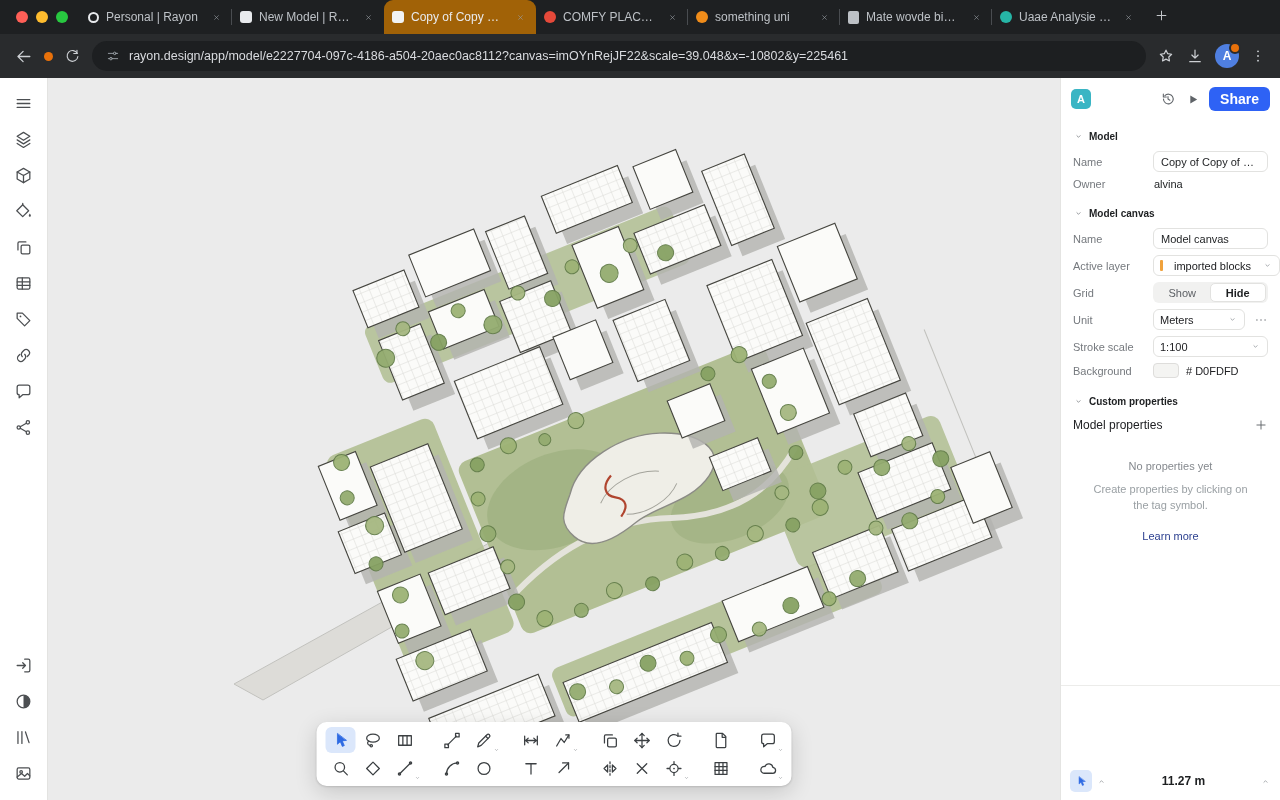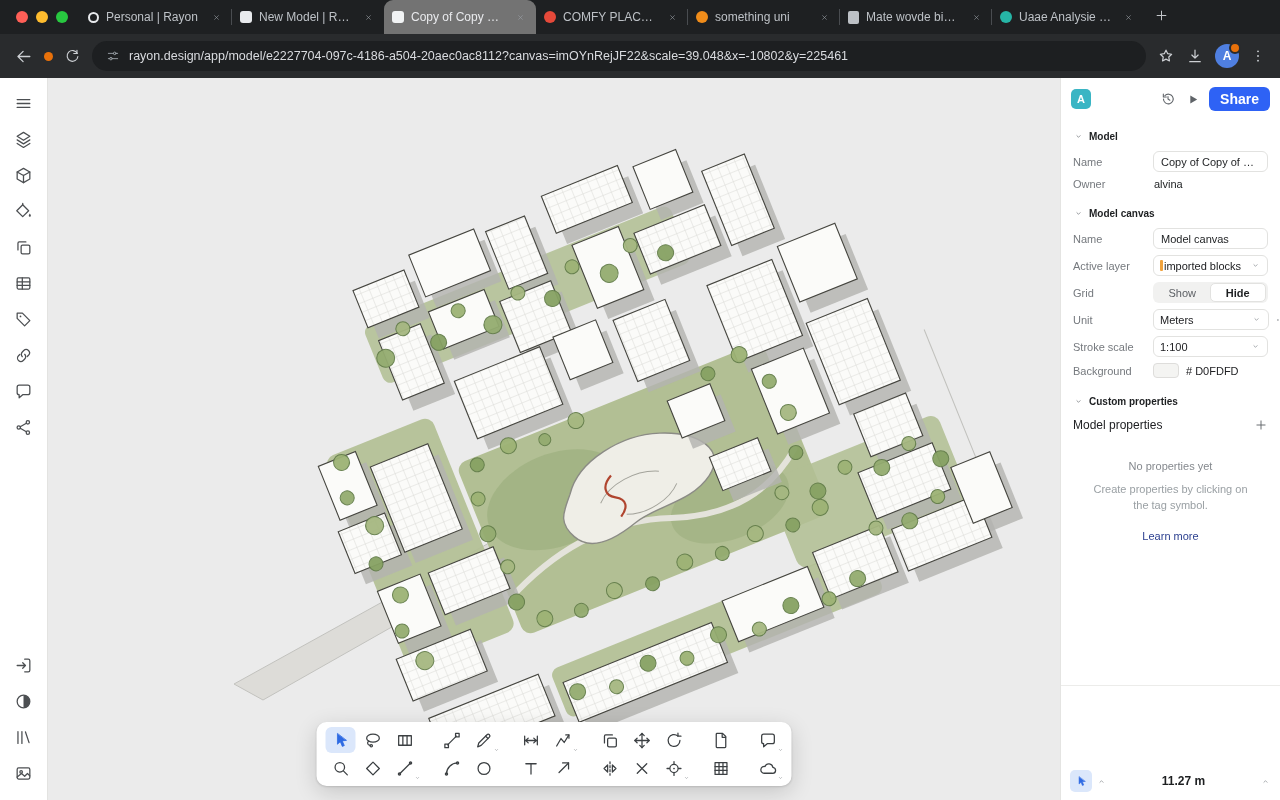--- a/index.html
+++ b/index.html
@@ -5,21 +5,21 @@
 *{box-sizing:border-box;margin:0;padding:0}
 html,body{width:1280px;height:800px;overflow:hidden}
 body{font-family:"Liberation Sans",sans-serif;background:#ebebeb}
 .app{width:1280px;height:800px;display:flex;flex-direction:column}
 
 .tabstrip{height:34px;background:#1e2022;display:flex;align-items:flex-end;padding-left:6px;flex:none}
 .lights{display:flex;gap:8px;align-items:center;height:34px;padding:0 12px 0 10px}
 .light{width:12px;height:12px;border-radius:50%}
 .tabs{display:flex;align-items:flex-end;height:34px;min-width:0}
 .tab{width:152px;height:34px;display:flex;align-items:center;gap:7px;padding:0 8px;color:#bdc1c6;font-size:12px;position:relative;cursor:default}
-.tab.active{background:#737373;border-radius:9px 9px 0 0;color:#e9eaed}
+.tab.active{background:#a16207;border-radius:9px 9px 0 0;color:#e9eaed}
 .fav{width:12px;height:12px;flex:none;border-radius:50%}
 .fav.square,.fav.logo{border-radius:3px}
 .fav.doc{border-radius:2px;width:11px;height:13px}
 .fav.ring{background:transparent !important;border:2px solid #dfe1e4;width:11px;height:11px}
 .tab .t{flex:1;white-space:nowrap;overflow:hidden;text-overflow:ellipsis}
 .tab .x{flex:none;width:16px;height:16px;display:flex;align-items:center;justify-content:center;border-radius:50%;color:#9aa0a6}
 .tab:not(.active)+.tab:not(.active)::before{content:"";position:absolute;left:-1px;top:9px;height:16px;width:1px;background:#494c50}
 .newtab{width:26px;height:26px;margin:0 0 4px 4px;display:flex;align-items:center;justify-content:center;color:#c3c6ca;border-radius:50%}
 .navbar{height:44px;background:#292b2d;display:flex;align-items:center;gap:11px;padding:0 14px;flex:none}
 .nav-ic{color:#cdd0d4;display:flex;align-items:center}
@@ -50,29 +50,29 @@
 .hspace{flex:1}
 .ghost-ic{color:#5f6368;display:flex}
 .share{background:#2e62f5;color:#fff;border:none;border-radius:6px;font-size:14px;font-weight:600;padding:4px 11px;font-family:inherit}
 .sect{padding:9px 12px 3px}
 .sect-h{display:flex;align-items:center;gap:5px;font-size:10px;font-weight:700;color:#1d1f21;padding:3px 0 6px}
 .sect-h .chv{color:#6f7378;display:flex}
 .prow{display:grid;grid-template-columns:74px 1fr;align-items:center;gap:6px;padding:3px 0}
 .plabel{color:#75797e}
 .pinput{border:1px solid #e2e2e0;border-radius:6px;padding:3.5px 7px;color:#1d1f21;white-space:nowrap;overflow:hidden;text-overflow:ellipsis;background:#fff}
 .pval{color:#1d1f21;padding-left:1px}
-.pselect{border:1px solid #e2e2e0;border-radius:6px;padding:3px 6px;display:flex;align-items:center;gap:1px;background:#fff;min-height:21px}
+.pselect{border:1px solid #e2e2e0;border-radius:6px;padding:3px 6px;display:flex;align-items:center;gap:11px;background:#fff;min-height:21px}
 .pselect .val{flex:1;white-space:nowrap;overflow:hidden;text-overflow:ellipsis}
 .pselect .chv{color:#85898e;flex:none;display:flex}
 .lmark{width:3px;height:11px;border-radius:1px;background:#f0a23c;flex:none}
 .seg{background:#f1f1f0;border-radius:6px;padding:2px;display:flex}
 .seg span{flex:1;text-align:center;padding:2.5px 0;color:#5d6065;border-radius:5px}
 .seg span.on{background:#fff;border:1px solid #e2e2e0;color:#1d1f21;font-weight:700;margin:-1px 0}
 .unitcell{display:flex;align-items:center;gap:6px}
-.unitcell .pselect{width:116px}
+.unitcell .pselect{width:92px}
 .dots{color:#7f8388;margin-left:auto;display:flex}
 .swatchrow{display:flex;align-items:center;gap:7px}
 .swatch{width:26px;height:15px;border-radius:4px;border:1px solid #dedddb;background:#f4f4f2;flex:none}
 .props-h{display:flex;align-items:center;padding:5px 0 2px;font-size:12px;font-weight:400}
 .plus{margin-left:auto;color:#5f6368;display:flex}
 .empty{text-align:center;padding:26px 16px 8px}
 .empty .e1{margin-bottom:10px;color:#85898e}
 .empty .e2{line-height:1.45;color:#9aa0a4}
 .empty .lm{display:inline-block;margin-top:16px;color:#2b3f8f;font-weight:400}
 .hrline{border-top:1px solid #ececea;margin-top:auto}

